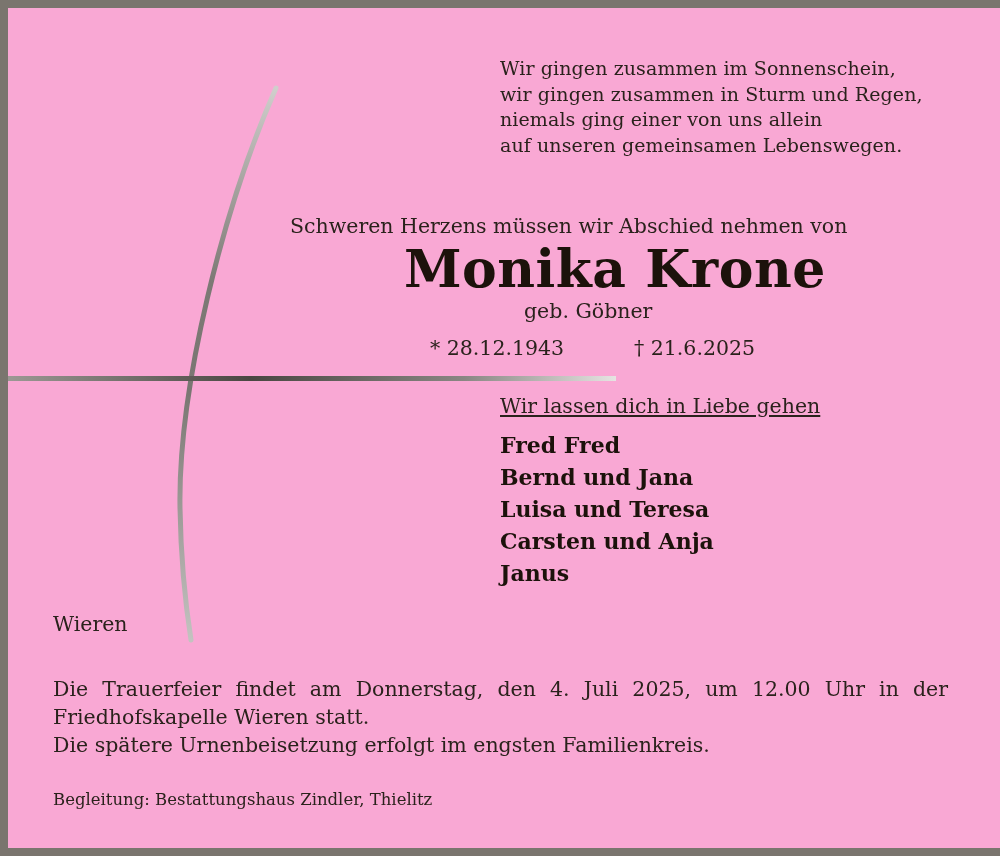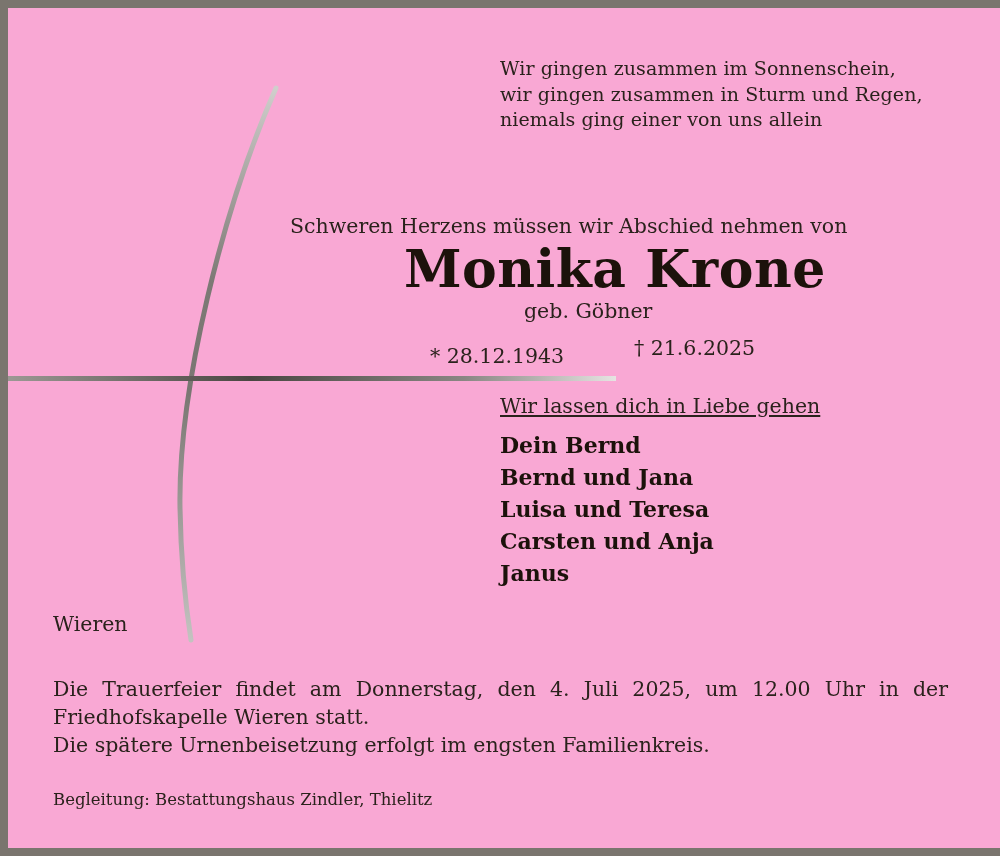--- a/index.html
+++ b/index.html
@@ -12,21 +12,21 @@
   .page {
     position: absolute; left: 8px; top: 8px; width: 998px; height: 840px;
     background: #f9a8d4; overflow: hidden;
   }
   .abs { position: absolute; white-space: nowrap; }
   .poem { left: 492px; top: 48px; font-size: 19px; line-height: 25.5px; color: #2a221c; }
   .poem div { letter-spacing: 0.1px; }
   .intro { left: 282px; top: 178px; font-size: 20.5px; color: #2a221c; margin-top: 28px; }
   .name { left: 396px; top: 230px; font-size: 52px; font-weight: bold; color: #1c120b; letter-spacing: 0.5px; }
   .maiden { left: 516px; top: 291px; font-size: 20.5px; color: #2a221c; }
-  .born { left: 422px; top: 328px; font-size: 20.5px; color: #2a221c; margin-top: 8px; }
+  .born { left: 422px; top: 328px; font-size: 20.5px; color: #2a221c; }
   .died { left: 626px; top: 328px; font-size: 20.5px; color: #2a221c; }
   .farewell { left: 492px; top: 386px; font-size: 20.5px; color: #2a221c; text-decoration: underline; }
   .family { left: 492px; top: 421px; font-size: 22px; line-height: 32px; font-weight: bold; color: #1c120b; }
   .place { left: 45px; top: 604px; font-size: 20.5px; color: #2a221c; }
   .notice {
     position: absolute; left: 45px; top: 667px; width: 895px;
     font-size: 20.5px; line-height: 28px; color: #2a221c; text-align: justify;
   }
   .notice .l1 { text-align: justify; text-align-last: justify; white-space: nowrap; word-spacing: 3px; }
   .notice div { white-space: nowrap; }
@@ -54,33 +54,34 @@
       </linearGradient>
     </defs>
     <path d="M268 80 C 215 200, 170 380, 172 500 C 173 560, 178 600, 183 632" fill="none" stroke="url(#vbar)" stroke-width="5" stroke-linecap="round"></path>
     <rect x="0" y="368" width="608" height="5" fill="url(#hbar)"></rect>
   </svg>
 
   <div class="abs poem">
     <div>Wir gingen zusammen im Sonnenschein,</div>
     <div>wir gingen zusammen in Sturm und Regen,</div>
     <div>niemals ging einer von uns allein</div>
+    <div>auf unseren gemeinsamen Lebenswegen.</div>
   </div>
 
   <div class="abs intro">Schweren Herzens müssen wir Abschied nehmen von</div>
 
   <div class="abs name">Monika Krone</div>
   <div class="abs maiden">geb. Göbner</div>
   <div class="abs born">* 28.12.1943</div>
   <div class="abs died">† 21.6.2025</div>
 
   <div class="abs farewell">Wir lassen dich in Liebe gehen</div>
 
   <div class="abs family">
-    <div>Dein Bernd</div>
+    <div>Fred Fred</div>
     <div>Bernd und Jana</div>
     <div>Luisa und Teresa</div>
     <div>Carsten und Anja</div>
     <div>Janus</div>
   </div>
 
   <div class="abs place">Wieren</div>
 
   <div class="notice">
     <div class="l1">Die Trauerfeier findet am Donnerstag, den 4. Juli 2025, um 12.00 Uhr in der</div>

